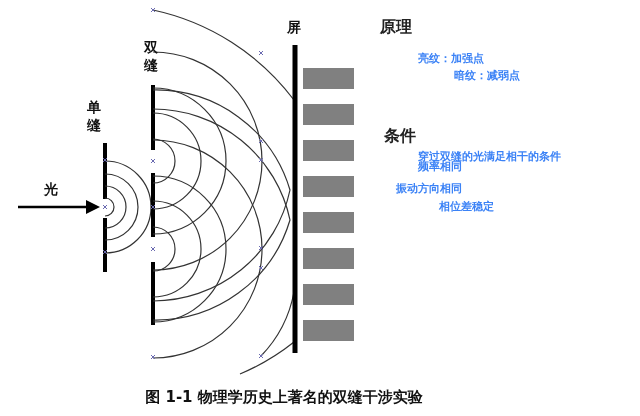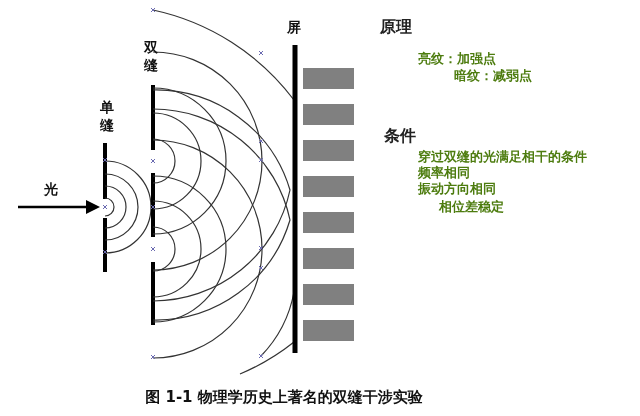--- a/index.html
+++ b/index.html
@@ -2,21 +2,21 @@
 <html><head>
 <meta charset="utf-8">
 <style>
   html, body { margin: 0; padding: 0; background: #ffffff; }
   body { width: 640px; height: 416px; position: relative; overflow: hidden;
          font-family: "DejaVu Sans", "Liberation Sans", sans-serif; color: #111; }
   .diagram { position: absolute; left: 0; top: 0; width: 640px; height: 416px; }
   .label { position: absolute; font-weight: bold; font-size: 14px; line-height: 18px; color: #111; }
   .vlabel { width: 16px; word-break: break-all; }
   .section-title { position: absolute; font-weight: bold; font-size: 16px; color: #222; }
-  .note { position: absolute; font-weight: bold; font-size: 13px; line-height: 17px; color: #4d7c0f; }
+  .note { position: absolute; font-weight: bold; font-size: 11px; line-height: 17px; color: #3b82f6; }
   .caption { position: absolute; left: 0; width: 568px; top: 388px; text-align: center;
              font-weight: bold; font-size: 15px; color: #111; }
 </style>
 </head>
 <body>
 
 <svg class="diagram" viewBox="0 0 640 416" width="640" height="416">
 
   <g>
     <line x1="18" y1="207" x2="88" y2="207" stroke="#000" stroke-width="2.5"></line>
@@ -86,27 +86,27 @@
     <rect x="303" y="140" width="51" height="21"></rect>
     <rect x="303" y="176" width="51" height="21"></rect>
     <rect x="303" y="212" width="51" height="21"></rect>
     <rect x="303" y="248" width="51" height="21"></rect>
     <rect x="303" y="284" width="51" height="21"></rect>
     <rect x="303" y="320" width="51" height="21"></rect>
   </g>
 </svg>
 
 <div class="label" style="left:44px; top:180px;">光</div>
-<div class="label vlabel" style="left:100px; top:98px;">单缝</div>
+<div class="label vlabel" style="left:87px; top:98px;">单缝</div>
 <div class="label vlabel" style="left:144px; top:38px;">双缝</div>
 <div class="label" style="left:287px; top:18px;">屏</div>
 
 <div class="section-title" style="left:380px; top:17px;">原理</div>
 <div class="note" style="left:418px; top:50px;">亮纹：加强点</div>
 <div class="note" style="left:418px; top:67px;margin-left:36px;">暗纹：减弱点</div>
 
 <div class="section-title" style="left:384px; top:126px;">条件</div>
 <div class="note" style="left:418px; top:148px;">穿过双缝的光满足相干的条件</div>
-<div class="note" style="left:418px; top:164px;">频率相同</div>
-<div class="note" style="left:418px; top:180px;">振动方向相同</div>
+<div class="note" style="left:418px; top:158px;">频率相同</div>
+<div class="note" style="left:396px; top:180px;">振动方向相同</div>
 <div class="note" style="left:418px; top:198px;margin-left:21px;">相位差稳定</div>
 
 <div class="caption">图 1-1 物理学历史上著名的双缝干涉实验</div>
 
 </body></html>

